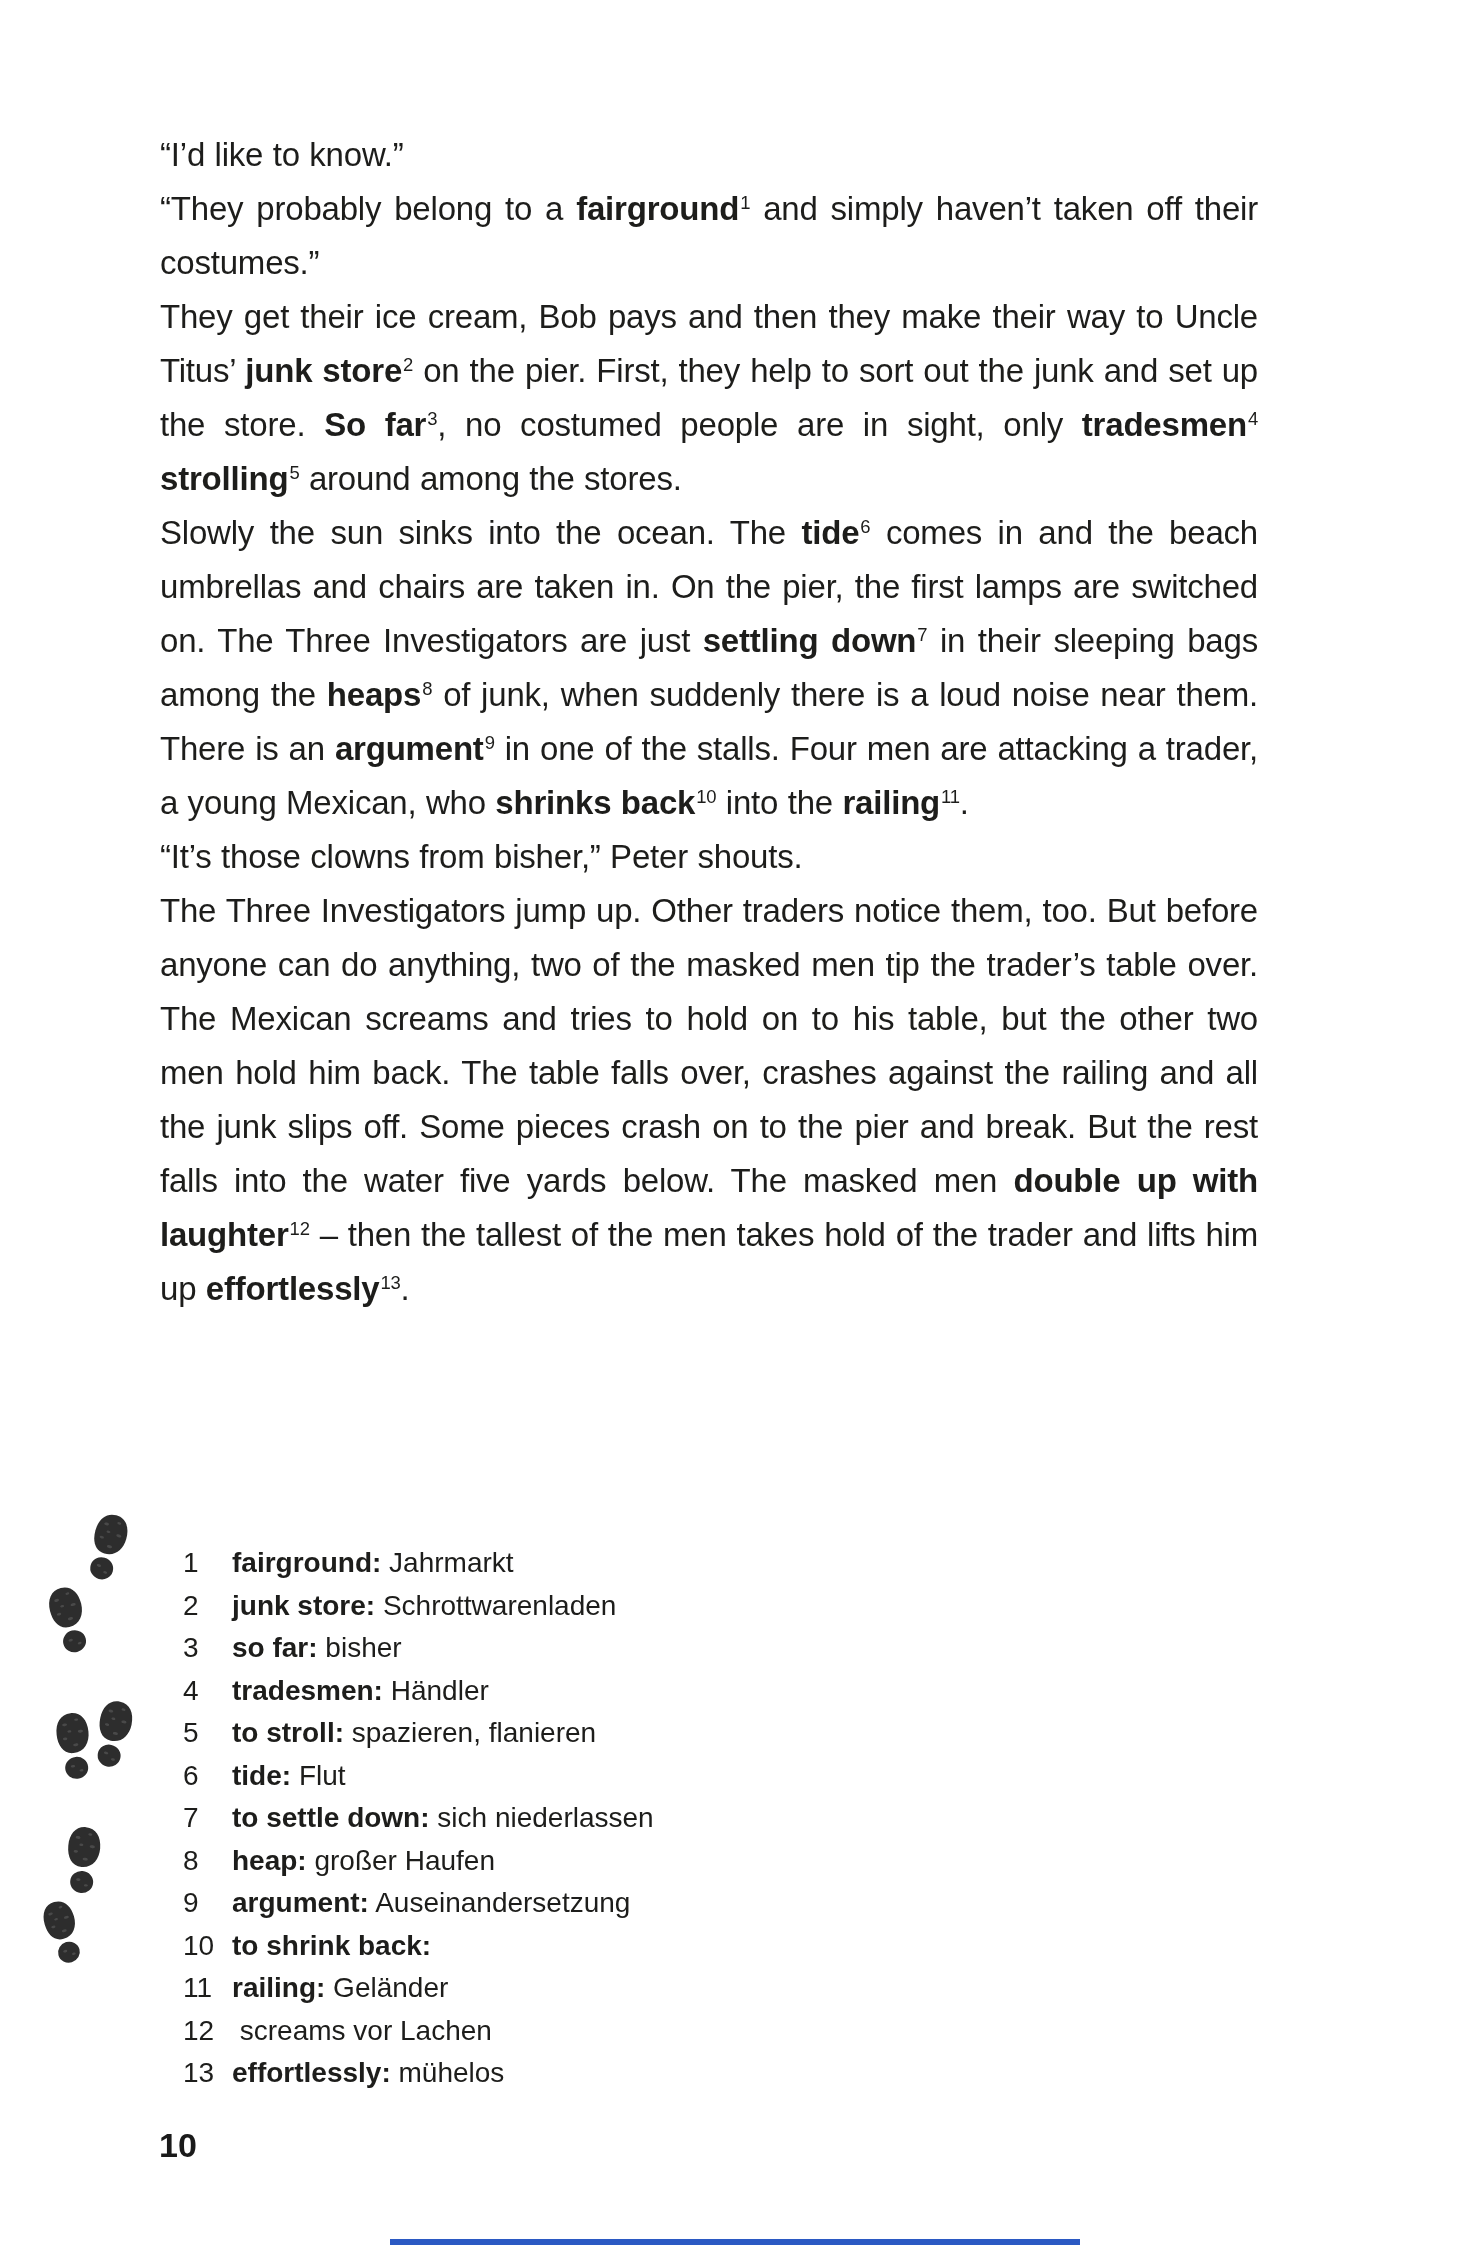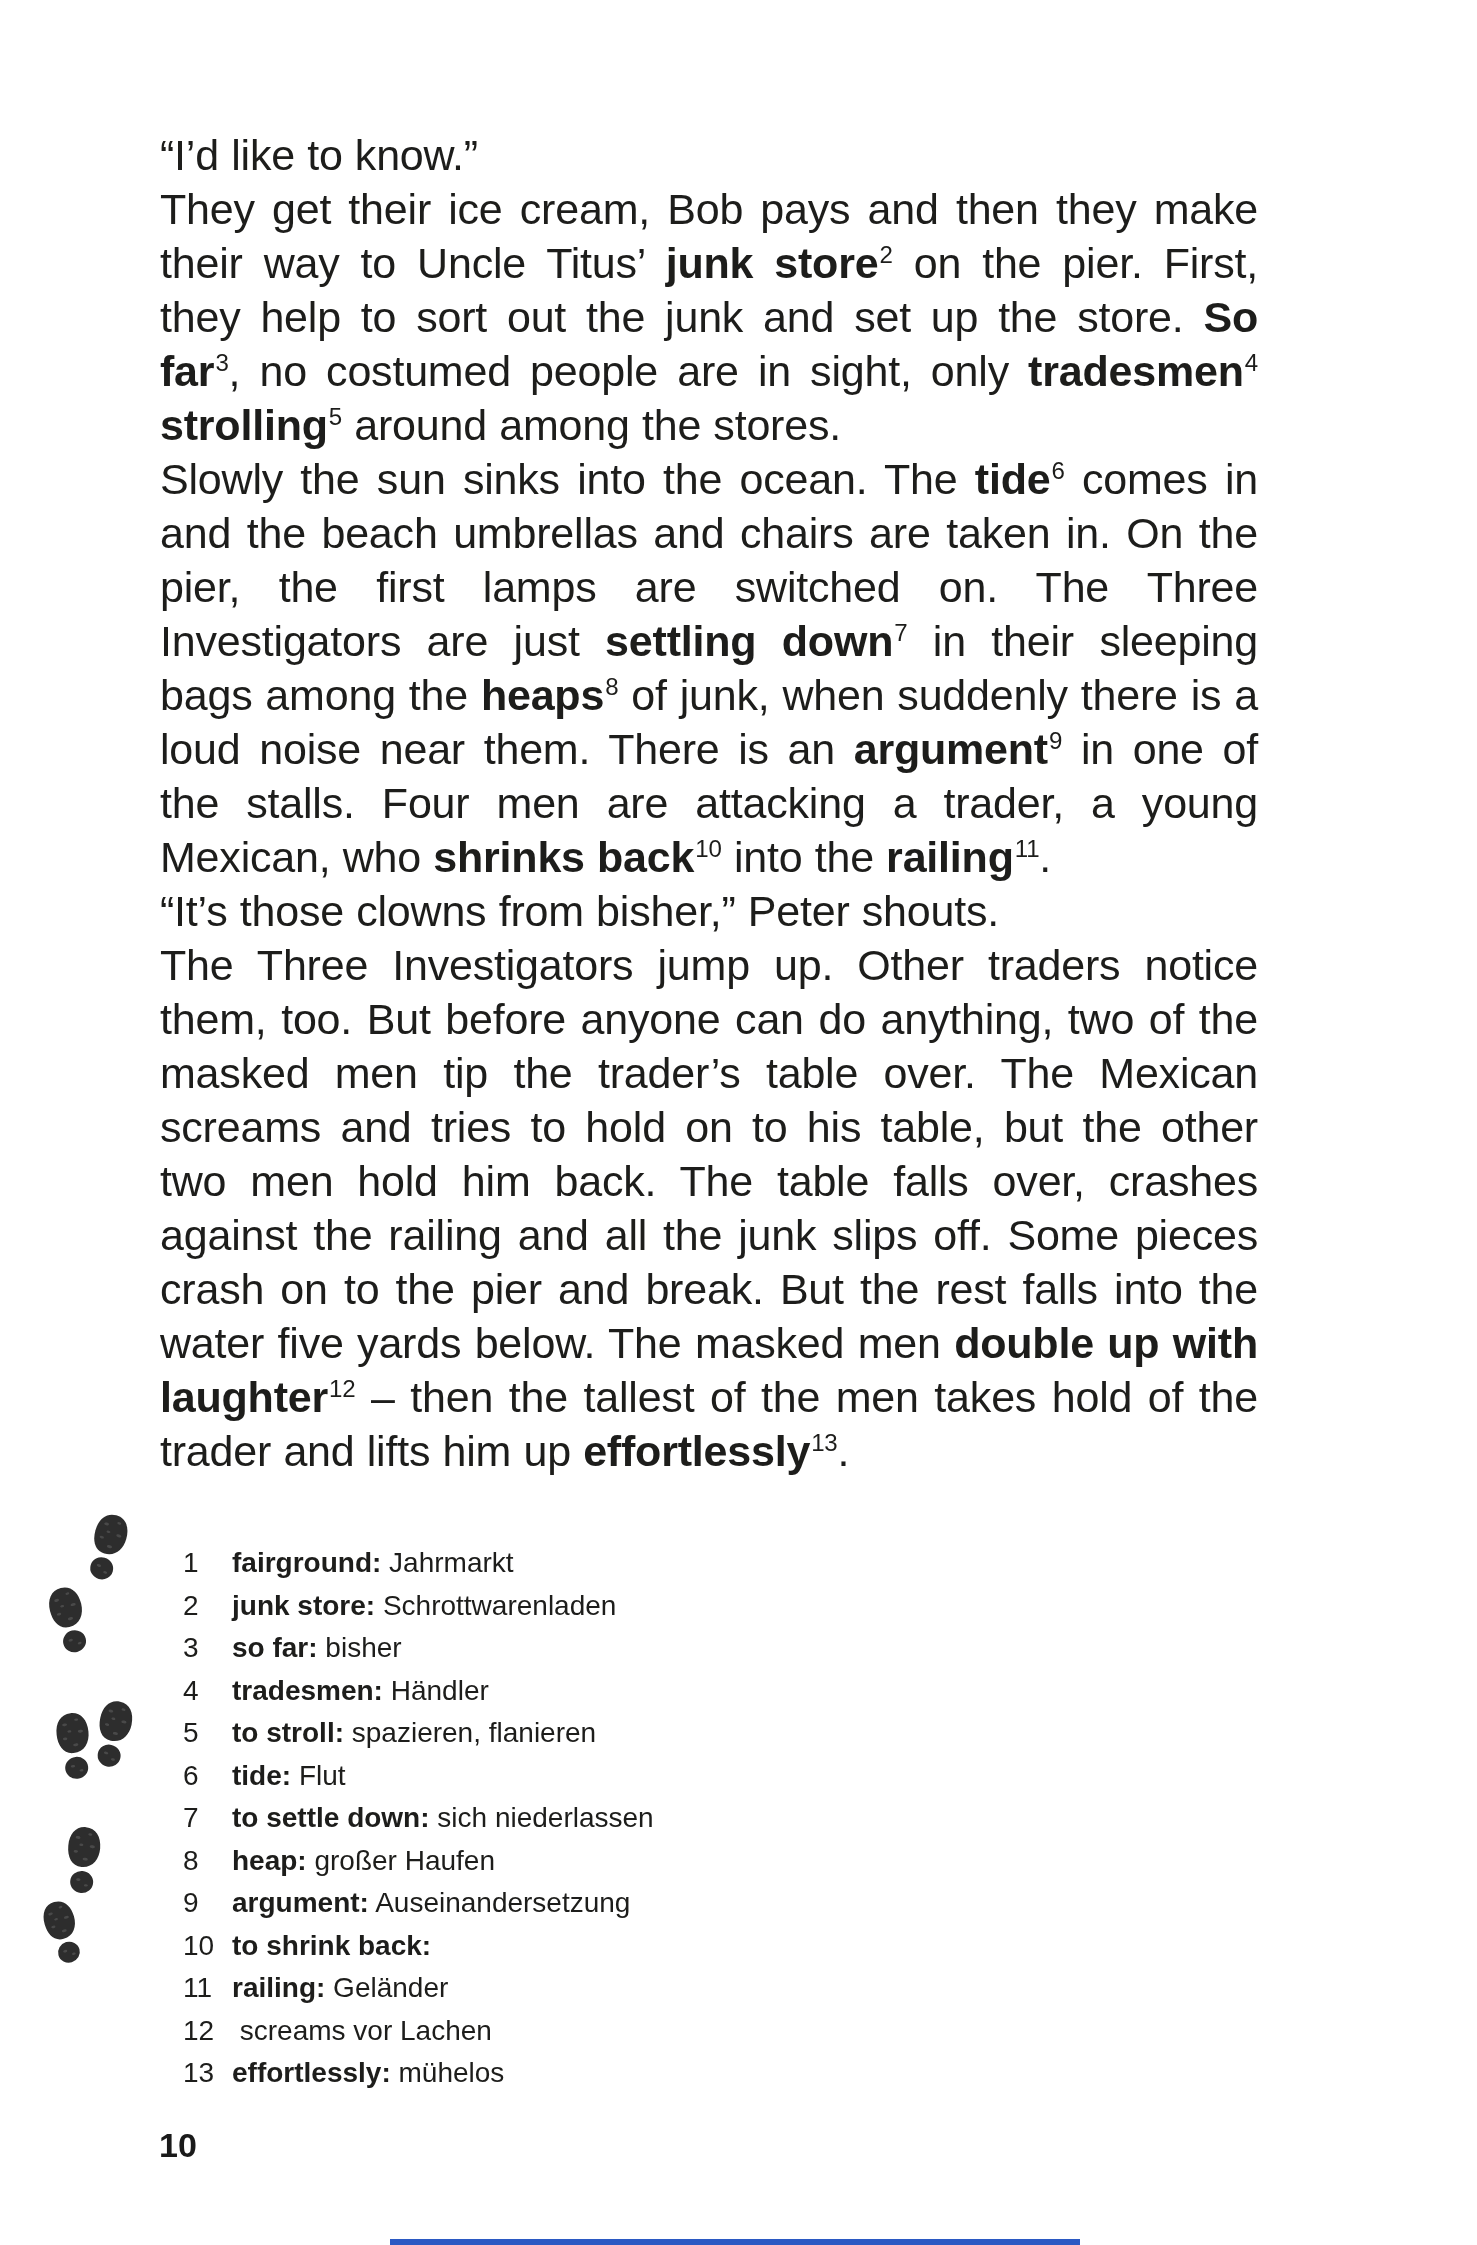--- a/index.html
+++ b/index.html
@@ -18,21 +18,21 @@
   }
   .body-text {
     position: absolute;
     left: 160px;
     top: 128px;
     width: 1098px;
   }
   .body-text p {
     margin: 0;
     text-align: justify;
-    font-size: 43px;
+    font-size: 33px;
     line-height: 54px;
     letter-spacing: -0.2px;
     word-spacing: 0.5px;
   }
   .body-text p .vb {
     font-weight: 700;
   }
   .body-text p sup {
     font-size: 0.56em;
     line-height: 0;
@@ -185,20 +185,21 @@
             <ellipse cx="23" cy="33" rx="2.6" ry="1.4"></ellipse>
             <ellipse cx="18" cy="19" rx="2" ry="1.2"></ellipse>
             <ellipse cx="18" cy="54" rx="2.2" ry="1.3"></ellipse>
             <ellipse cx="26" cy="59" rx="2" ry="1.2"></ellipse>
           </g>
         </svg></div>
     </div>
 
   <div id="body-text" class="body-text">
       <p><span>“I’d like to know.”</span></p>
+      <p><span>“They probably belong to a </span><span class="vb">fairground</span><sup>1</sup><span> and simply haven’t taken off their costumes.”</span></p>
       <p><span>They get their ice cream, Bob pays and then they make their way to Uncle Titus’ </span><span class="vb">junk store</span><sup>2</sup><span> on the pier. First, they help to sort out the junk and set up the store. </span><span class="vb">So far</span><sup>3</sup><span>, no costumed people are in sight, only </span><span class="vb">tradesmen</span><sup>4</sup><span> </span><span class="vb">strolling</span><sup>5</sup><span> around among the stores.</span></p>
       <p><span>Slowly the sun sinks into the ocean. The </span><span class="vb">tide</span><sup>6</sup><span> comes in and the beach umbrellas and chairs are taken in. On the pier, the first lamps are switched on. The Three Investigators are just </span><span class="vb">settling down</span><sup>7</sup><span> in their sleeping bags among the </span><span class="vb">heaps</span><sup>8</sup><span> of junk, when suddenly there is a loud noise near them. There is an </span><span class="vb">argument</span><sup>9</sup><span> in one of the stalls. Four men are attacking a trader, a young Mexican, who </span><span class="vb">shrinks back</span><sup>10</sup><span> into the </span><span class="vb">railing</span><sup>11</sup><span>.</span></p>
       <p><span>“It’s those clowns from bisher,” Peter shouts.</span></p>
       <p><span>The Three Investigators jump up. Other traders notice them, too. But before anyone can do anything, two of the masked men tip the trader’s table over. The Mexican screams and tries to hold on to his table, but the other two men hold him back. The table falls over, crashes against the railing and all the junk slips off. Some pieces crash on to the pier and break. But the rest falls into the water five yards below. The masked men </span><span class="vb">double up with laughter</span><sup>12</sup><span> – then the tallest of the men takes hold of the trader and lifts him up </span><span class="vb">effortlessly</span><sup>13</sup><span>.</span></p>
     </div>
 
   <div id="footnotes" class="footnotes">
       <div class="footnote-row">
         <span class="footnote-num">1</span>
         <span class="footnote-term">fairground:</span>

